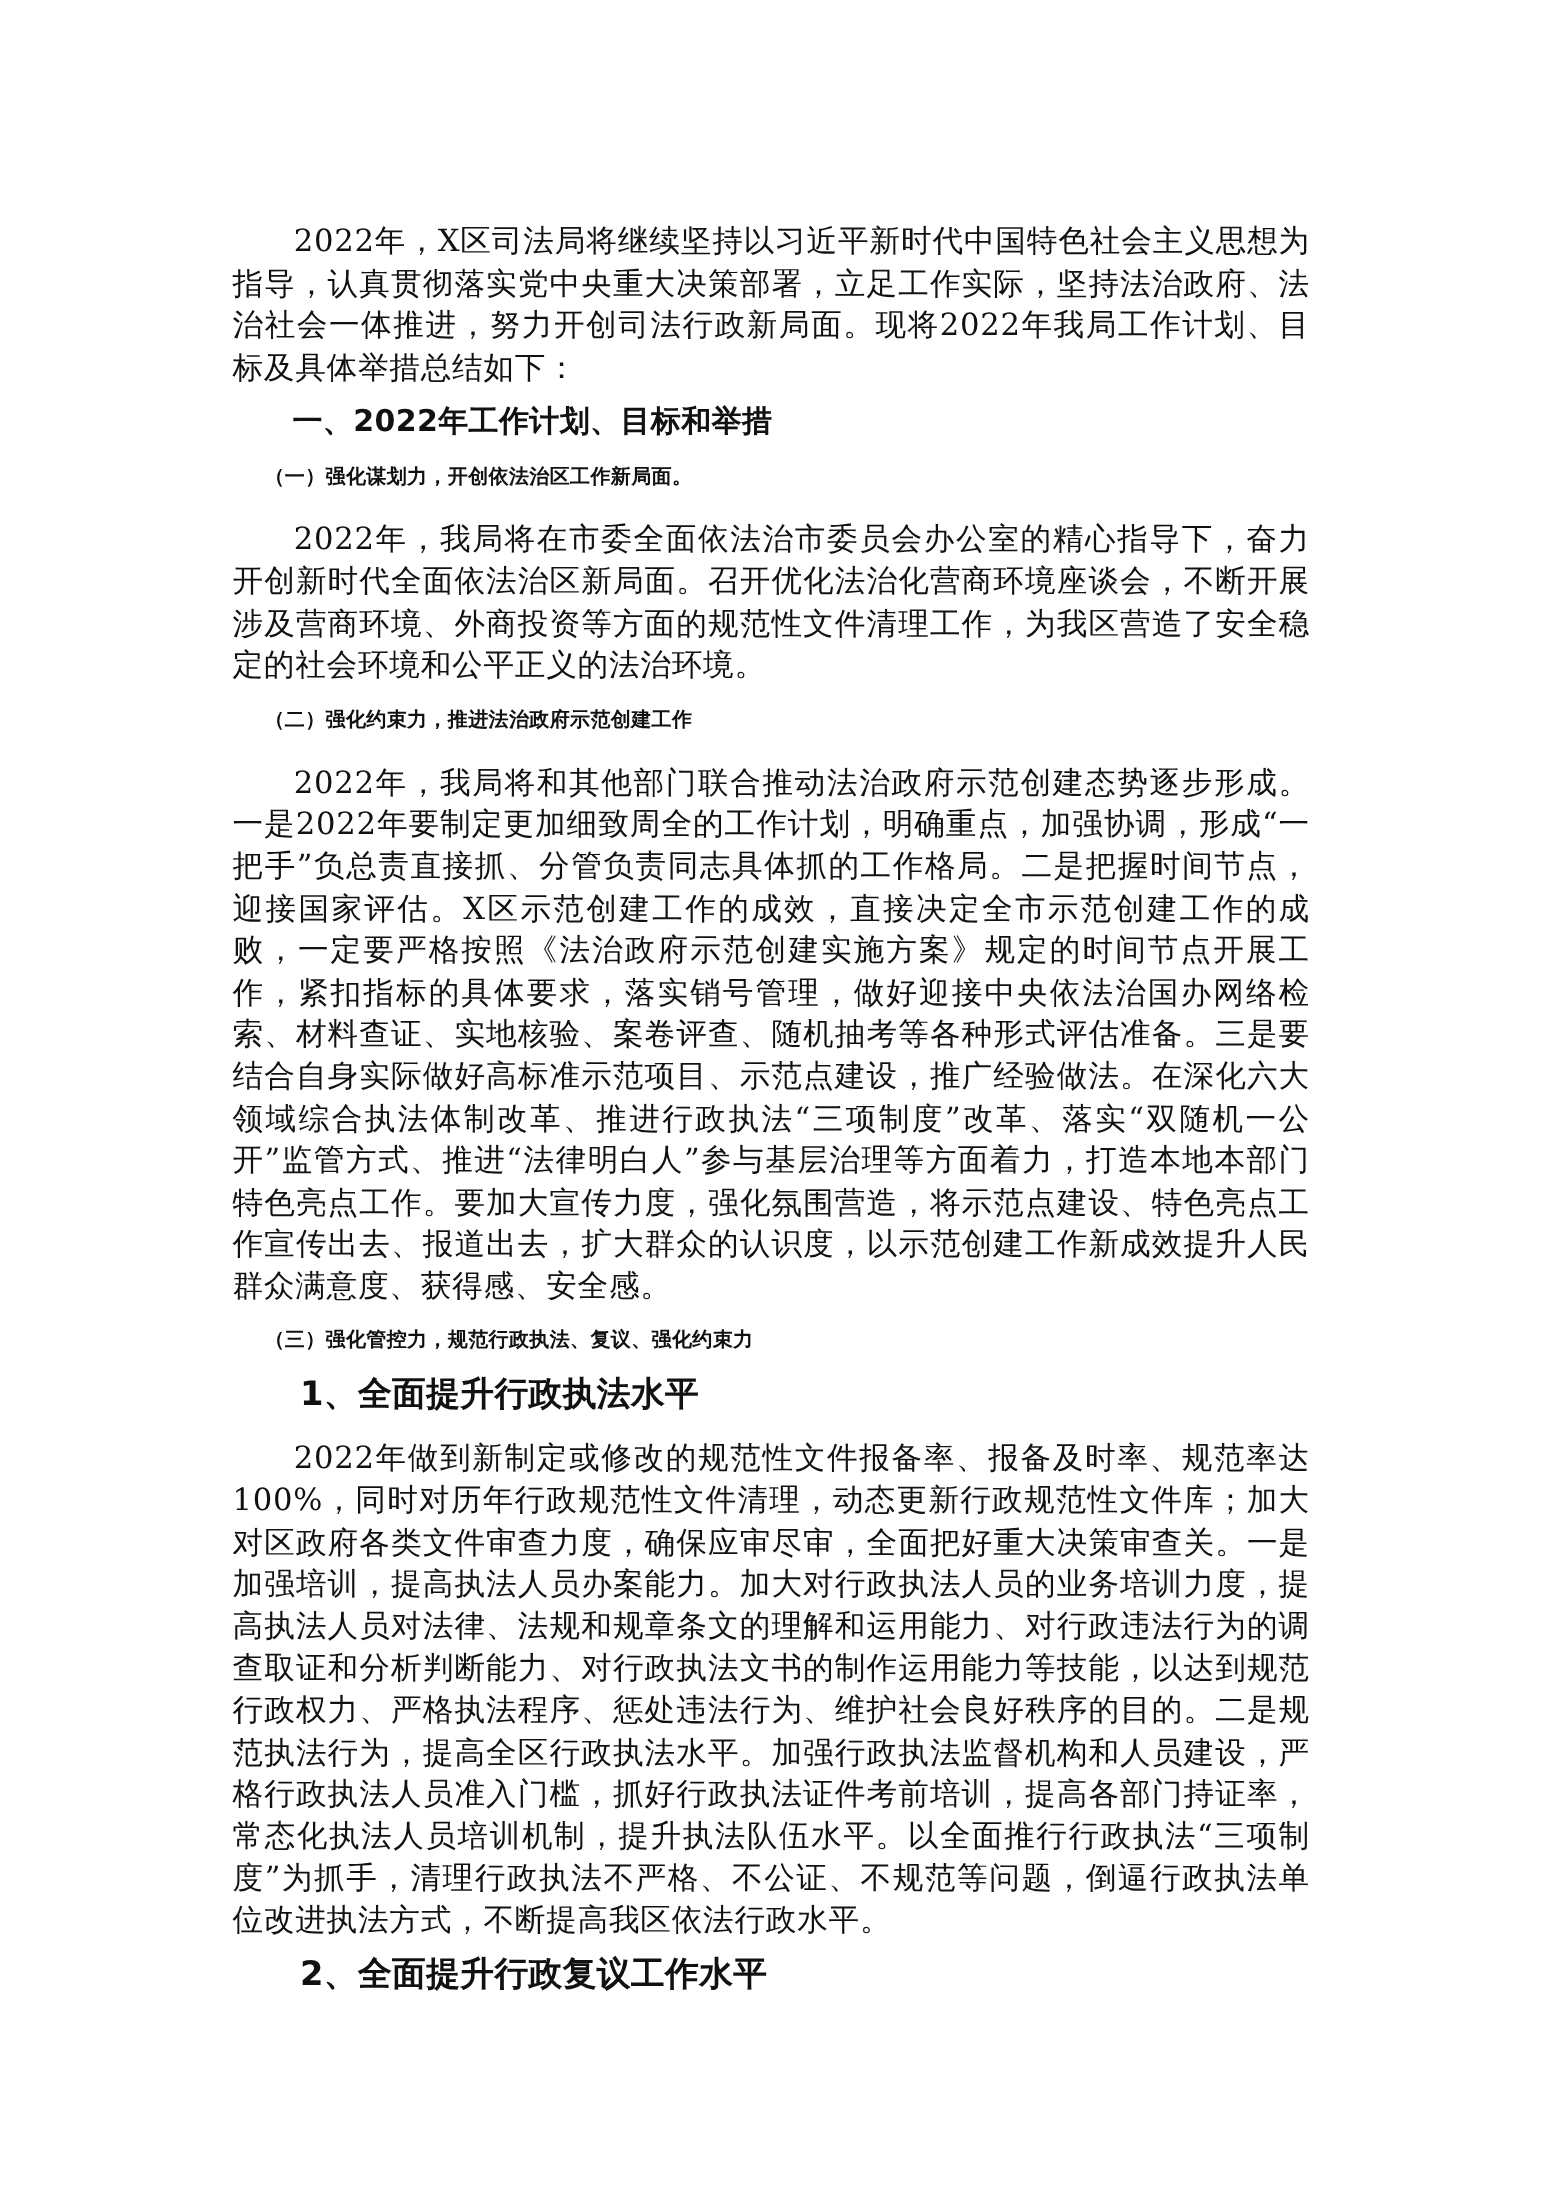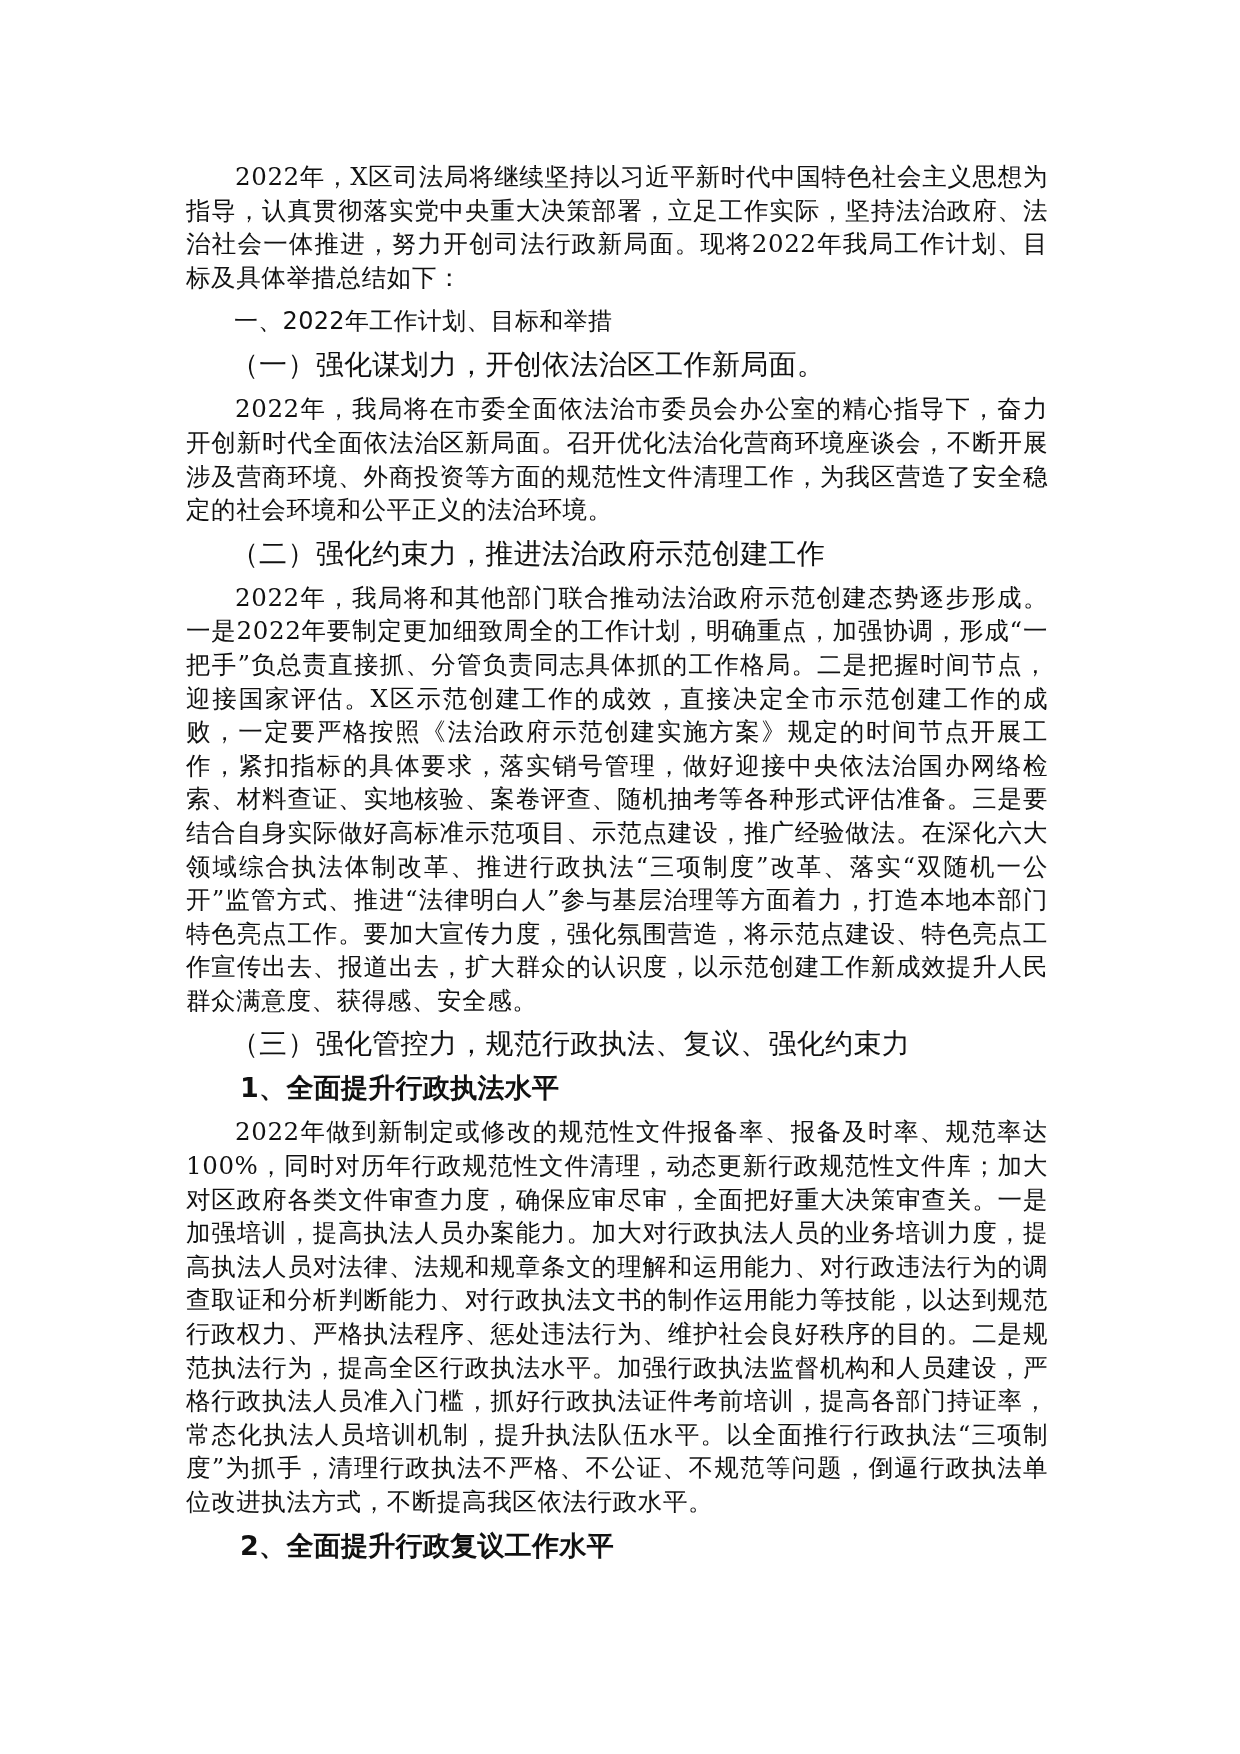--- a/index.html
+++ b/index.html
@@ -20,36 +20,36 @@
       left: 186px;
       top: 160px;
       width: 862px;
     }
     .para {
       font-size: 24.5px;
       line-height: 33.6px;
       text-indent: 2em;
       text-align: justify;
       text-justify: inter-character;
-      margin: 0 0 10px 0;
+      margin: 16px 0 10px 0;
       letter-spacing: 0.6px;
     }
     .h1 {
       font-family: "DejaVu Sans", "Liberation Sans", sans-serif;
-      font-weight: normal;
+      font-weight: bold;
       font-size: 24px;
       line-height: 34px;
       text-indent: 2em;
       margin: 6px 0 10px 0;
       letter-spacing: 0.3px;
     }
     .h2 {
       font-family: "DejaVu Sans", "Liberation Sans", sans-serif;
-      font-weight: normal;
-      font-size: 28px;
+      font-weight: bold;
+      font-size: 16px;
       line-height: 34px;
       text-indent: 1.6em;
       margin: 0 0 10px 0;
       letter-spacing: 0.3px;
     }
     .h3 {
       font-family: "DejaVu Sans", "Liberation Sans", sans-serif;
       font-weight: bold;
       font-size: 27px;
       line-height: 34px;

